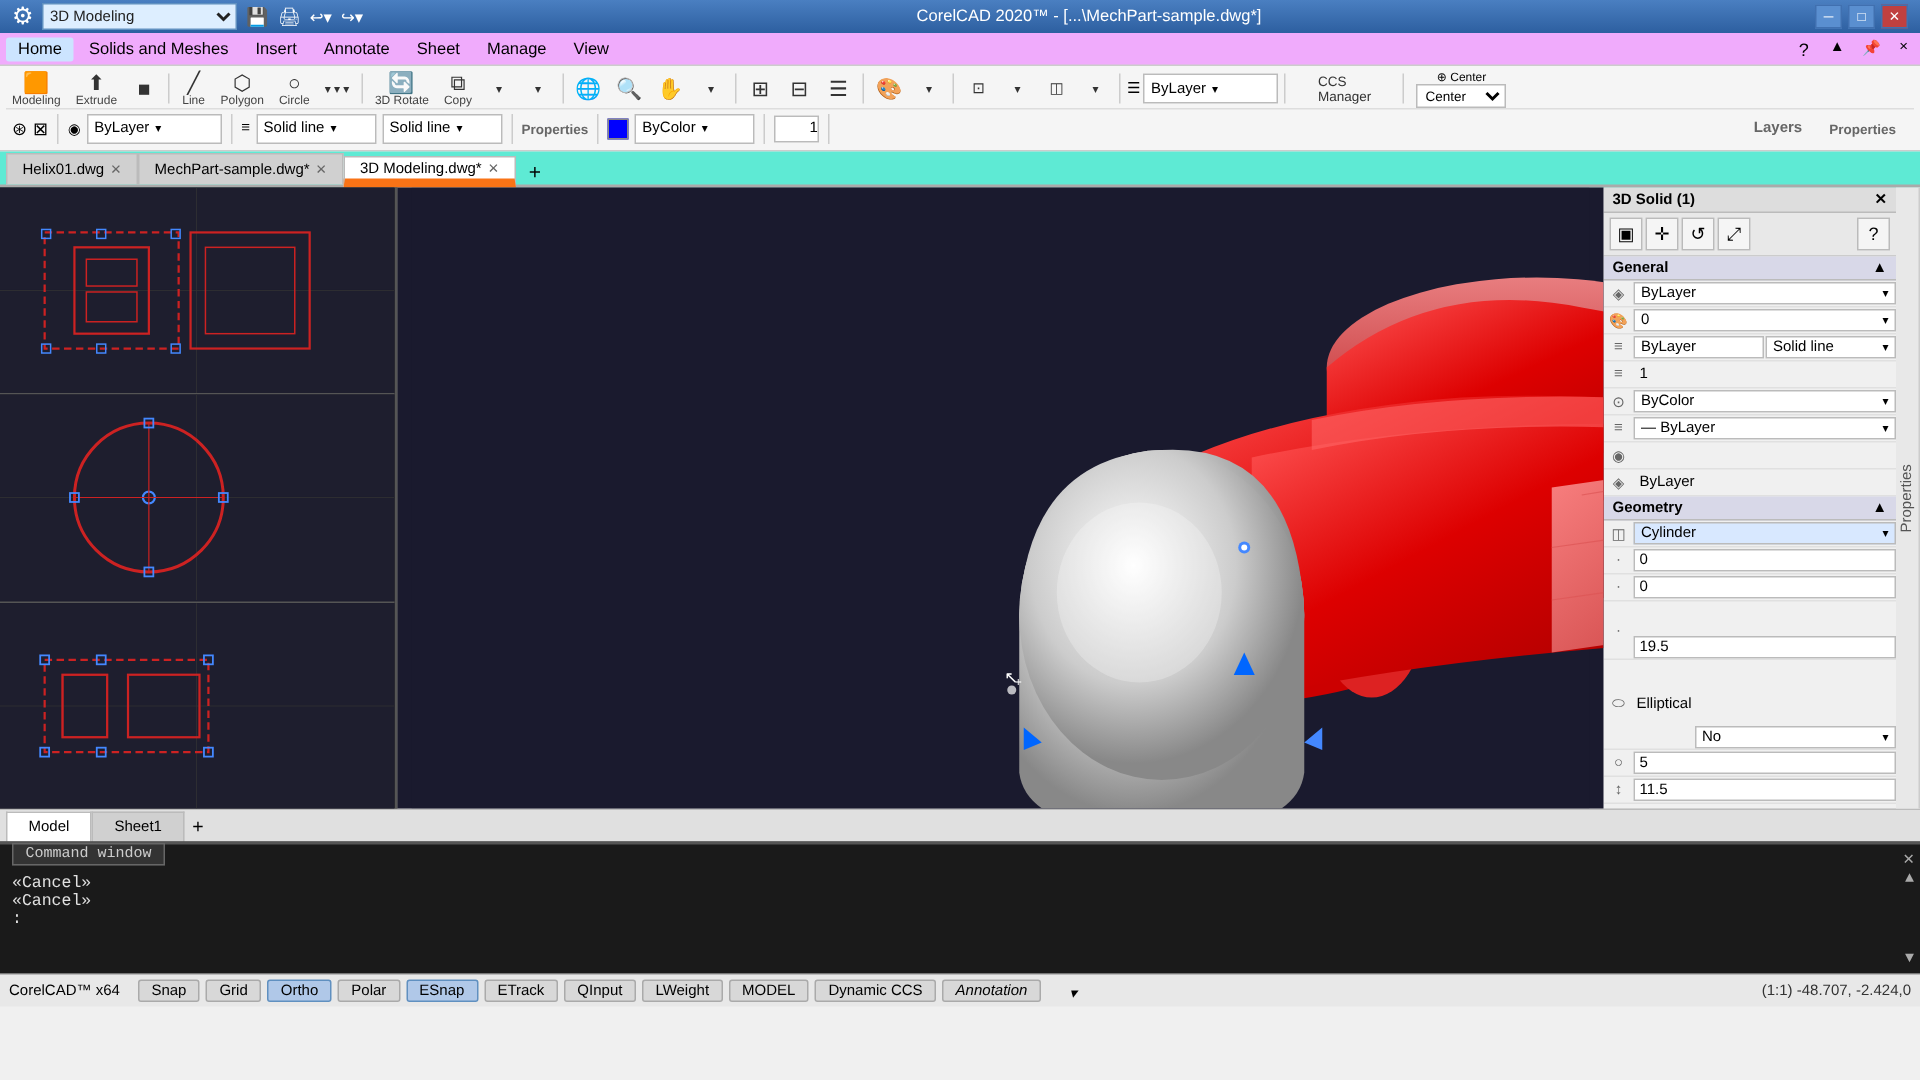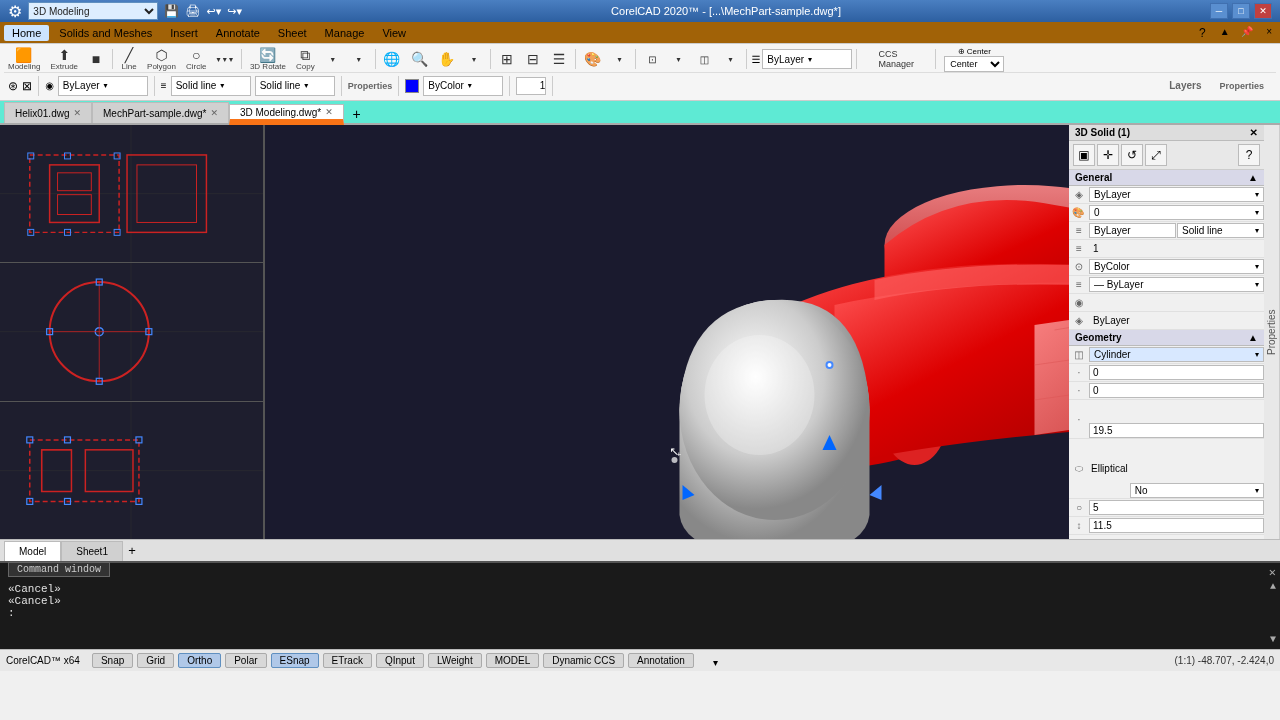--- a/index.html
+++ b/index.html
@@ -29,21 +29,21 @@
     }
     .title-left { display: flex; align-items: center; gap: 6px; }
     .title-left select {
       font-size: 10px; height: 18px; width: 130px;
       border: 1px solid #6090c0; background: #ddeeff; color: #222;
     }
 
     
     #menubar {
       height: 22px;
-      background: #a16207;
+      background: #f0abfc;
       border-bottom: 1px solid #ccc;
       display: flex;
       align-items: center;
       padding: 0 4px;
       gap: 2px;
     }
     .menu-item {
       padding: 2px 8px;
       font-size: 11px;
       cursor: pointer;
@@ -829,18 +829,18 @@
   <div class="status-btn">Snap</div>
   <div class="status-btn">Grid</div>
   <div class="status-btn active">Ortho</div>
   <div class="status-btn">Polar</div>
   <div class="status-btn active">ESnap</div>
   <div class="status-btn">ETrack</div>
   <div class="status-btn">QInput</div>
   <div class="status-btn">LWeight</div>
   <div class="status-btn">MODEL</div>
   <div class="status-btn">Dynamic CCS</div>
-  <div style="display:flex;align-items:flex-end;gap:19px;">
+  <div style="display:flex;align-items:flex-end;gap:19px;font-style:italic;">
     <div class="status-btn">Annotation</div>
     <span style="cursor:pointer;font-size:10px;">▾</span>
   </div>
   <span class="status-coords">(1:1) -48.707, -2.424,0</span>
 </div>
 
 </body></html>

